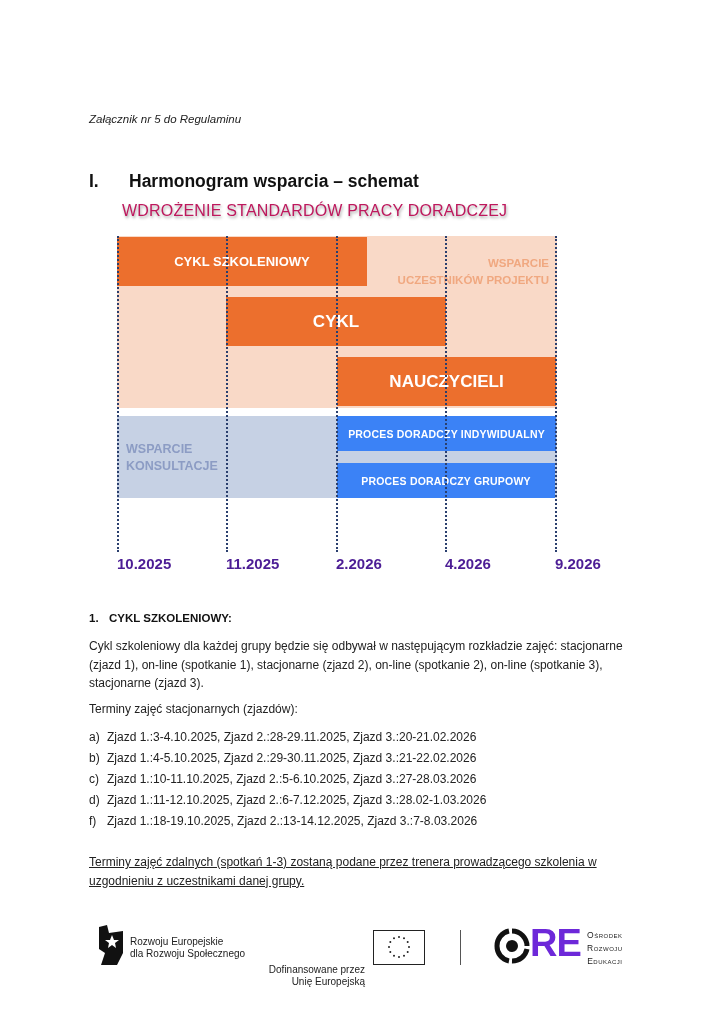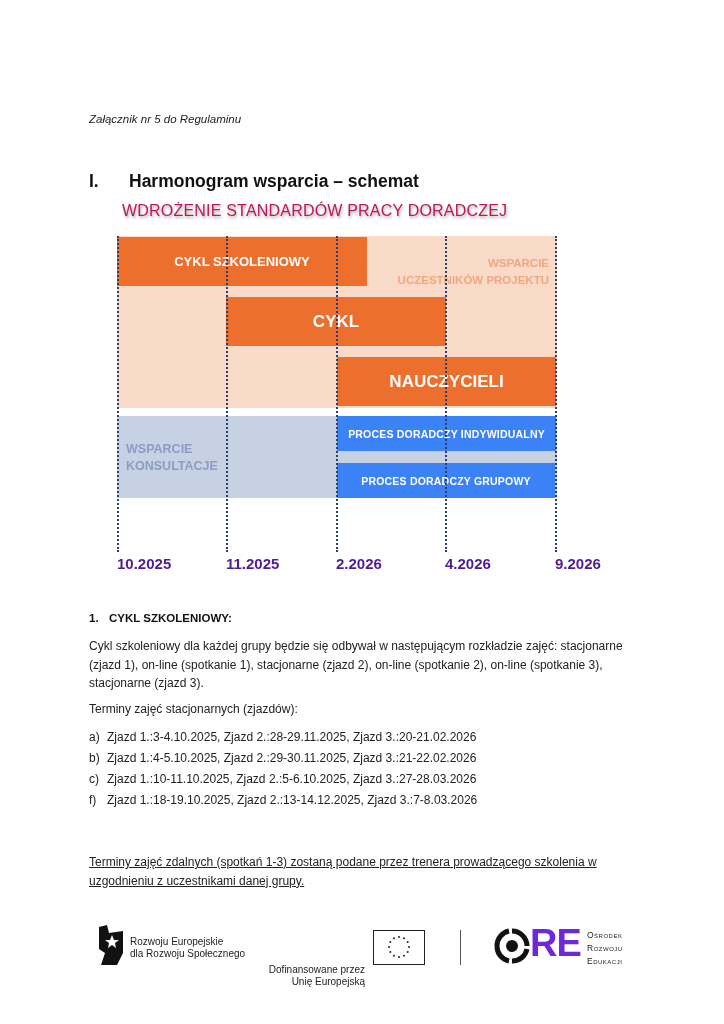--- a/index.html
+++ b/index.html
@@ -30,21 +30,21 @@
   .p1 { top: 637px; }
   .p2 { top: 700px; }
   .list { left: 89px; top: 727px; font-size: 12px; color: #222; }
   .list .item { height: 21px; line-height: 21px; }
   .list .mk { display: inline-block; width: 18px; }
   .p3 { top: 853px; text-decoration: underline; }
   .fe-text { left: 130px; top: 936px; font-size: 10px; line-height: 12px; color: #222; }
   .eu-text { left: 265px; top: 936px; font-size: 10px; line-height: 12px; color: #222; text-align: right; width: 100px; margin-top: 28px; }
   .eu-flag { left: 373px; top: 930px; width: 50px; height: 33px; border: 1px solid #222; }
   .divider { left: 460px; top: 930px; width: 1px; height: 35px; background: #555; }
-  .ore-sub { left: 587px; top: 929px; font-size: 8.5px; line-height: 13px; color: #222; letter-spacing: 0.5px; font-variant: small-caps; }
+  .ore-sub { left: 587px; top: 929px; font-size: 8.5px; line-height: 13px; color: #222; letter-spacing: 0.5px; font-variant: small-caps; text-align: center; }
 </style>
 </head>
 <body>
 
 <div class="abs annex">Załącznik nr 5 do Regulaminu</div>
 <div class="abs heading">
   <span class="num">I.</span><span>Harmonogram wsparcia – schemat</span>
 </div>
 
 <div>
@@ -82,20 +82,21 @@
 
 <div class="abs sec-title">
   <span class="num">1.</span><span>CYKL SZKOLENIOWY:</span>
 </div>
 <div class="abs para p1">Cykl szkoleniowy dla każdej grupy będzie się odbywał w następującym rozkładzie zajęć: stacjonarne (zjazd 1), on-line (spotkanie 1), stacjonarne (zjazd 2), on-line (spotkanie 2), on-line (spotkanie 3), stacjonarne (zjazd 3).</div>
 <div class="abs para p2">Terminy zajęć stacjonarnych (zjazdów):</div>
 <div class="abs list">
   <div class="item"><span class="mk">a)</span><span>Zjazd 1.:3-4.10.2025, Zjazd 2.:28-29.11.2025, Zjazd 3.:20-21.02.2026</span></div>
   <div class="item"><span class="mk">b)</span><span>Zjazd 1.:4-5.10.2025, Zjazd 2.:29-30.11.2025, Zjazd 3.:21-22.02.2026</span></div>
   <div class="item"><span class="mk">c)</span><span>Zjazd 1.:10-11.10.2025, Zjazd 2.:5-6.10.2025, Zjazd 3.:27-28.03.2026</span></div>
+  <div class="item"><span class="mk">d)</span><span>Zjazd 1.:11-12.10.2025, Zjazd 2.:6-7.12.2025, Zjazd 3.:28.02-1.03.2026</span></div>
   <div class="item"><span class="mk">f)</span><span>Zjazd 1.:18-19.10.2025, Zjazd 2.:13-14.12.2025, Zjazd 3.:7-8.03.2026</span></div>
 </div>
 <div class="abs para p3">Terminy zajęć zdalnych (spotkań 1-3) zostaną podane przez trenera prowadzącego szkolenia w uzgodnieniu z uczestnikami danej grupy.</div>
 
 <div>
   <svg class="abs" style="left:97px;top:923px" width="28" height="44" viewBox="0 0 28 44">
     <path d="M2 4 L10 2 L12 10 L26 8 L26 30 L20 42 L4 42 L8 30 L2 26 Z" fill="#111"></path>
     <polygon points="15,12 17,17 22,17 18,20 19,25 15,22 11,25 12,20 8,17 13,17" fill="#fff"></polygon>
   </svg>
   <div class="abs fe-text">

